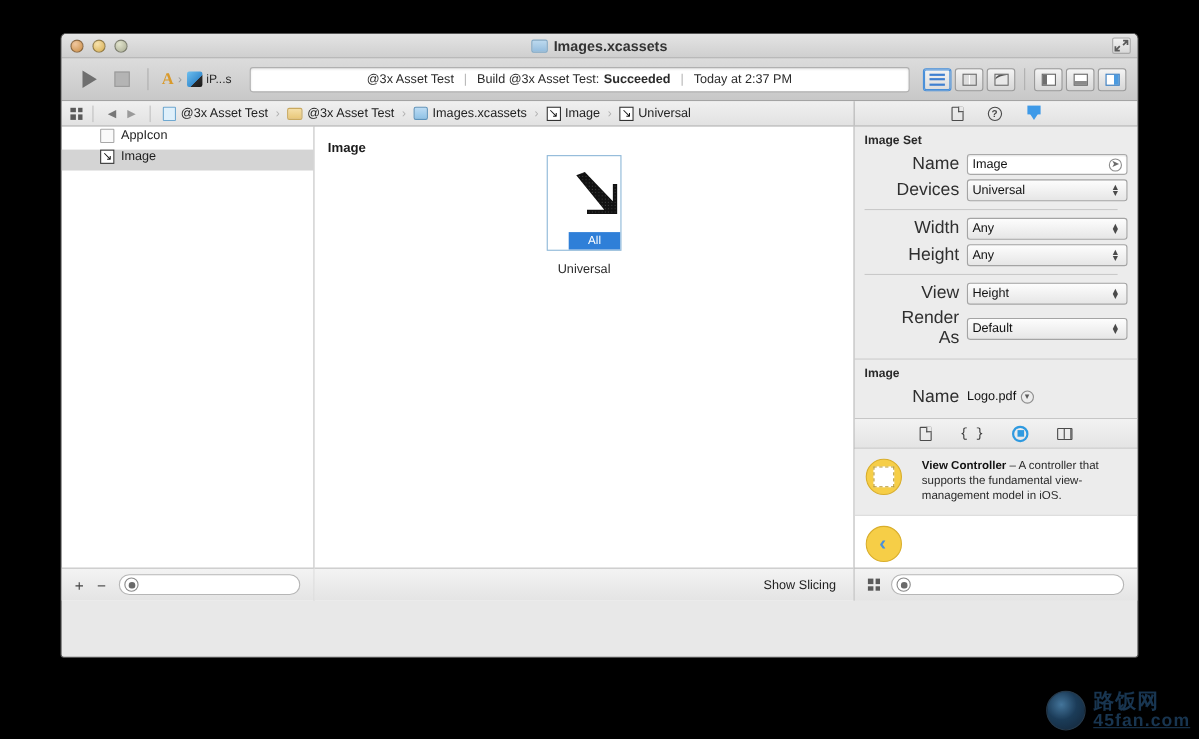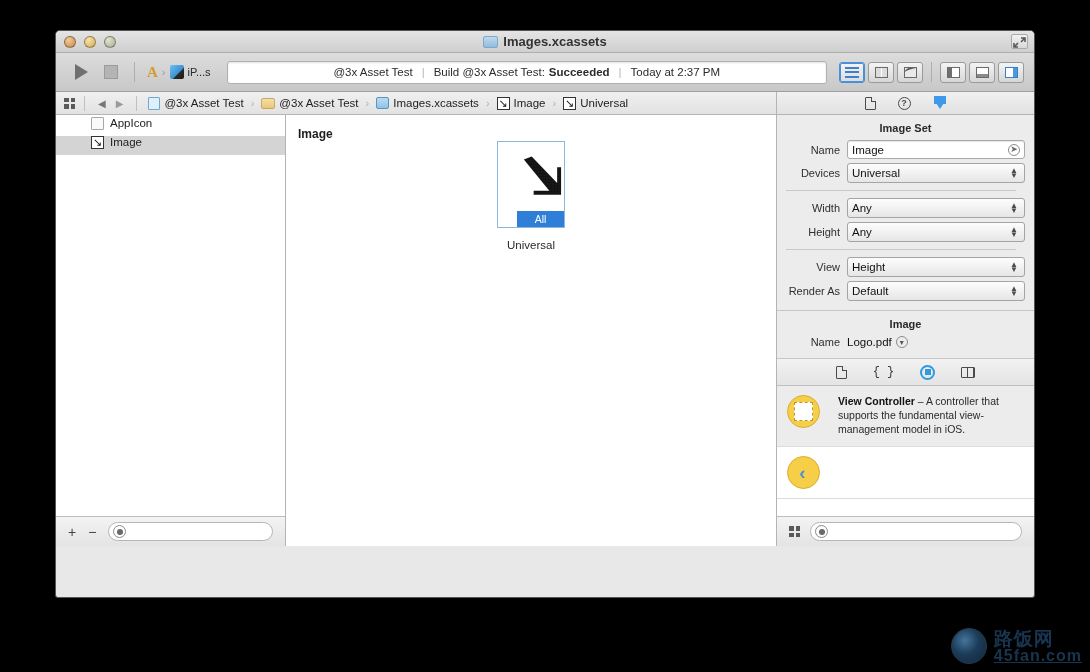--- a/index.html
+++ b/index.html
@@ -227,23 +227,23 @@
   }
   .slice-btn { font-size: 11.5px; color: #1c1c1c; cursor: pointer; }
 
   
   .inspector {
     width: 258px; background: #ececec;
     border-left: 1px solid #b4b4b4;
     display: flex; flex-direction: column;
   }
   .insp-section { padding: 7px 9px 9px 0; border-bottom: 1px solid #c6c6c6; background: #ececec; }
-  .insp-head { font-size: 11px; font-weight: bold; color: #2a2a2a; padding-left: 9px; margin-bottom: 6px; text-align: center; }
+  .insp-head { font-size: 11px; font-weight: bold; color: #2a2a2a; padding-left: 9px; margin-bottom: 6px; }
   .field-row { display: flex; align-items: center; margin-bottom: 4px; }
-  .field-label { width: 63px; text-align: right; font-size: 11px; color: #2f2f2f; margin-right: 7px; flex-shrink: 0; }
+  .field-label { width: 63px; text-align: right; font-size: 16px; color: #2f2f2f; margin-right: 7px; flex-shrink: 0; margin-left: 32px; }
   .text-field {
     flex: 1; height: 19px; background: #fff;
     border: 1px solid #a9a9a9; border-radius: 3px;
     display: flex; align-items: center; padding: 0 4px;
     font-size: 11.5px; color: #111;
     box-shadow: inset 0 1px 1px rgba(0,0,0,0.1);
   }
   .text-field .val { flex: 1; }
   .clear-ico {
     width: 12px; height: 12px; border: 1px solid #8d8d8d; border-radius: 50%;
@@ -481,20 +481,23 @@
                   </pattern>
                 </defs>
                 <path d="M7 6 L15 3 L41 30 L41 14 L45 14 L45 42 L17 42 L17 38 L33 38 Z" fill="url(#dots)"></path>
               </svg>
             </div>
             <div class="asset-label">All</div>
           </div>
           <div class="asset-caption">Universal</div>
         </div>
       </div>
+      <div class="editor-footer">
+        <span class="slice-btn">Show Slicing</span>
+      </div>
     </div>
 
     <div class="inspector">
 
       <div class="insp-section">
         <div class="insp-head">Image Set</div>
 
         <div class="field-row">
           <span class="field-label">Name</span>
           <span class="text-field">

